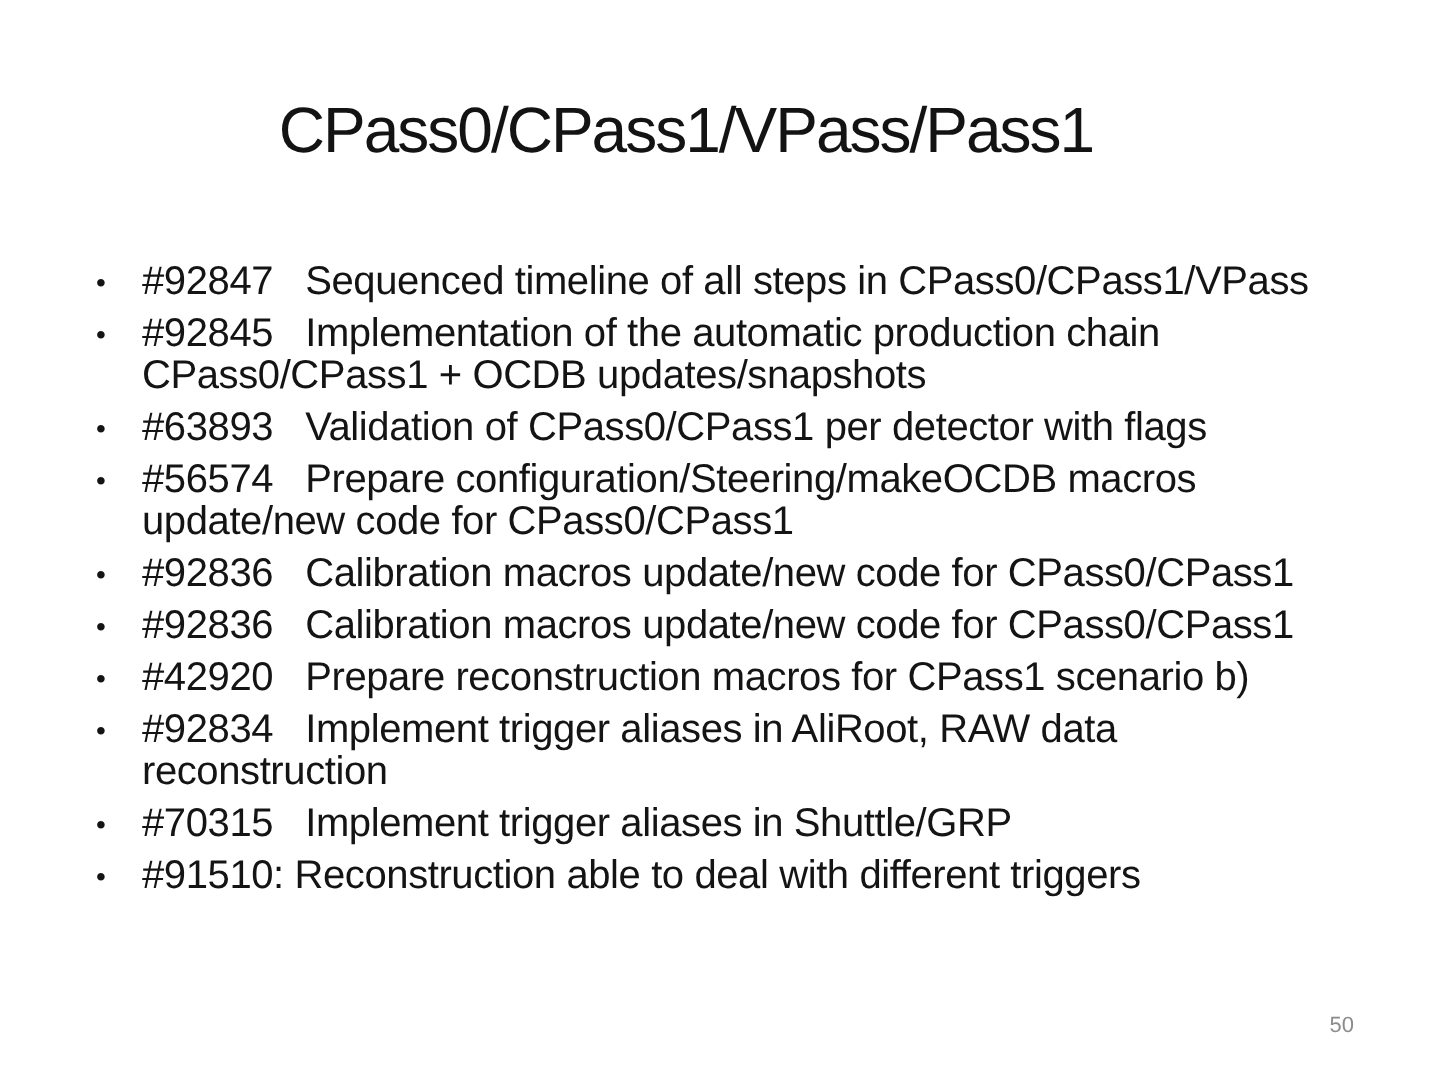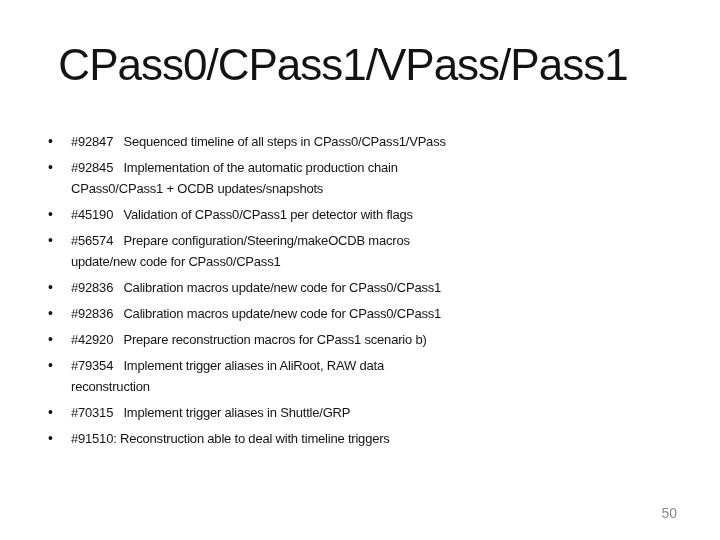--- a/index.html
+++ b/index.html
@@ -22,21 +22,21 @@
   }
   .slide-title {
     position: absolute;
     top: 40px;
     left: 0;
     width: 100%;
     margin: 0;
     box-sizing: border-box;
     padding-right: 34px;
     text-align: center;
-    font-size: 44px;
+    font-size: 32px;
     line-height: 50px;
     font-weight: 400;
     letter-spacing: -1px;
     color: #131313;
     white-space: nowrap;
   }
   .bullet-list {
     position: absolute;
     left: 48px;
     top: 131px;
@@ -50,30 +50,30 @@
   }
   .bullet-marker {
     flex: 0 0 23px;
     width: 23px;
     font-size: 14px;
     line-height: 21px;
     color: #141414;
   }
   .bullet-text {
     flex: 1 1 auto;
-    font-size: 13px;
+    font-size: 20px;
     line-height: 21px;
     letter-spacing: -0.2px;
     white-space: pre-wrap;
   }
   .page-number {
     position: absolute;
     top: 506px;
     right: 43px;
-    font-size: 14px;
+    font-size: 11px;
     line-height: 14px;
     color: #8c8c8c;
   }
 </style>
 </head>
 <body>
 
 <div class="slide">
 
   <h1 class="slide-title">CPass0/CPass1/VPass/Pass1</h1>
@@ -86,21 +86,21 @@
     </div>
 
     <div class="bullet-item">
       <span class="bullet-marker">•</span>
       <span class="bullet-text">#92845   Implementation of the automatic production chain
 CPass0/CPass1 + OCDB updates/snapshots</span>
     </div>
 
     <div class="bullet-item">
       <span class="bullet-marker">•</span>
-      <span class="bullet-text">#45190   Validation of CPass0/CPass1 per detector with flags</span>
+      <span class="bullet-text">#63893   Validation of CPass0/CPass1 per detector with flags</span>
     </div>
 
     <div class="bullet-item">
       <span class="bullet-marker">•</span>
       <span class="bullet-text">#56574   Prepare configuration/Steering/makeOCDB macros
 update/new code for CPass0/CPass1</span>
     </div>
 
     <div class="bullet-item">
       <span class="bullet-marker">•</span>
@@ -112,31 +112,31 @@
       <span class="bullet-text">#92836   Calibration macros update/new code for CPass0/CPass1</span>
     </div>
 
     <div class="bullet-item">
       <span class="bullet-marker">•</span>
       <span class="bullet-text">#42920   Prepare reconstruction macros for CPass1 scenario b)</span>
     </div>
 
     <div class="bullet-item">
       <span class="bullet-marker">•</span>
-      <span class="bullet-text">#79354   Implement trigger aliases in AliRoot, RAW data
+      <span class="bullet-text">#92834   Implement trigger aliases in AliRoot, RAW data
 reconstruction</span>
     </div>
 
     <div class="bullet-item">
       <span class="bullet-marker">•</span>
       <span class="bullet-text">#70315   Implement trigger aliases in Shuttle/GRP</span>
     </div>
 
     <div class="bullet-item">
       <span class="bullet-marker">•</span>
-      <span class="bullet-text">#91510: Reconstruction able to deal with timeline triggers</span>
+      <span class="bullet-text">#91510: Reconstruction able to deal with different triggers</span>
     </div>
 
   </div>
 
   <div class="page-number">50</div>
 
 </div>
 
 </body></html>

